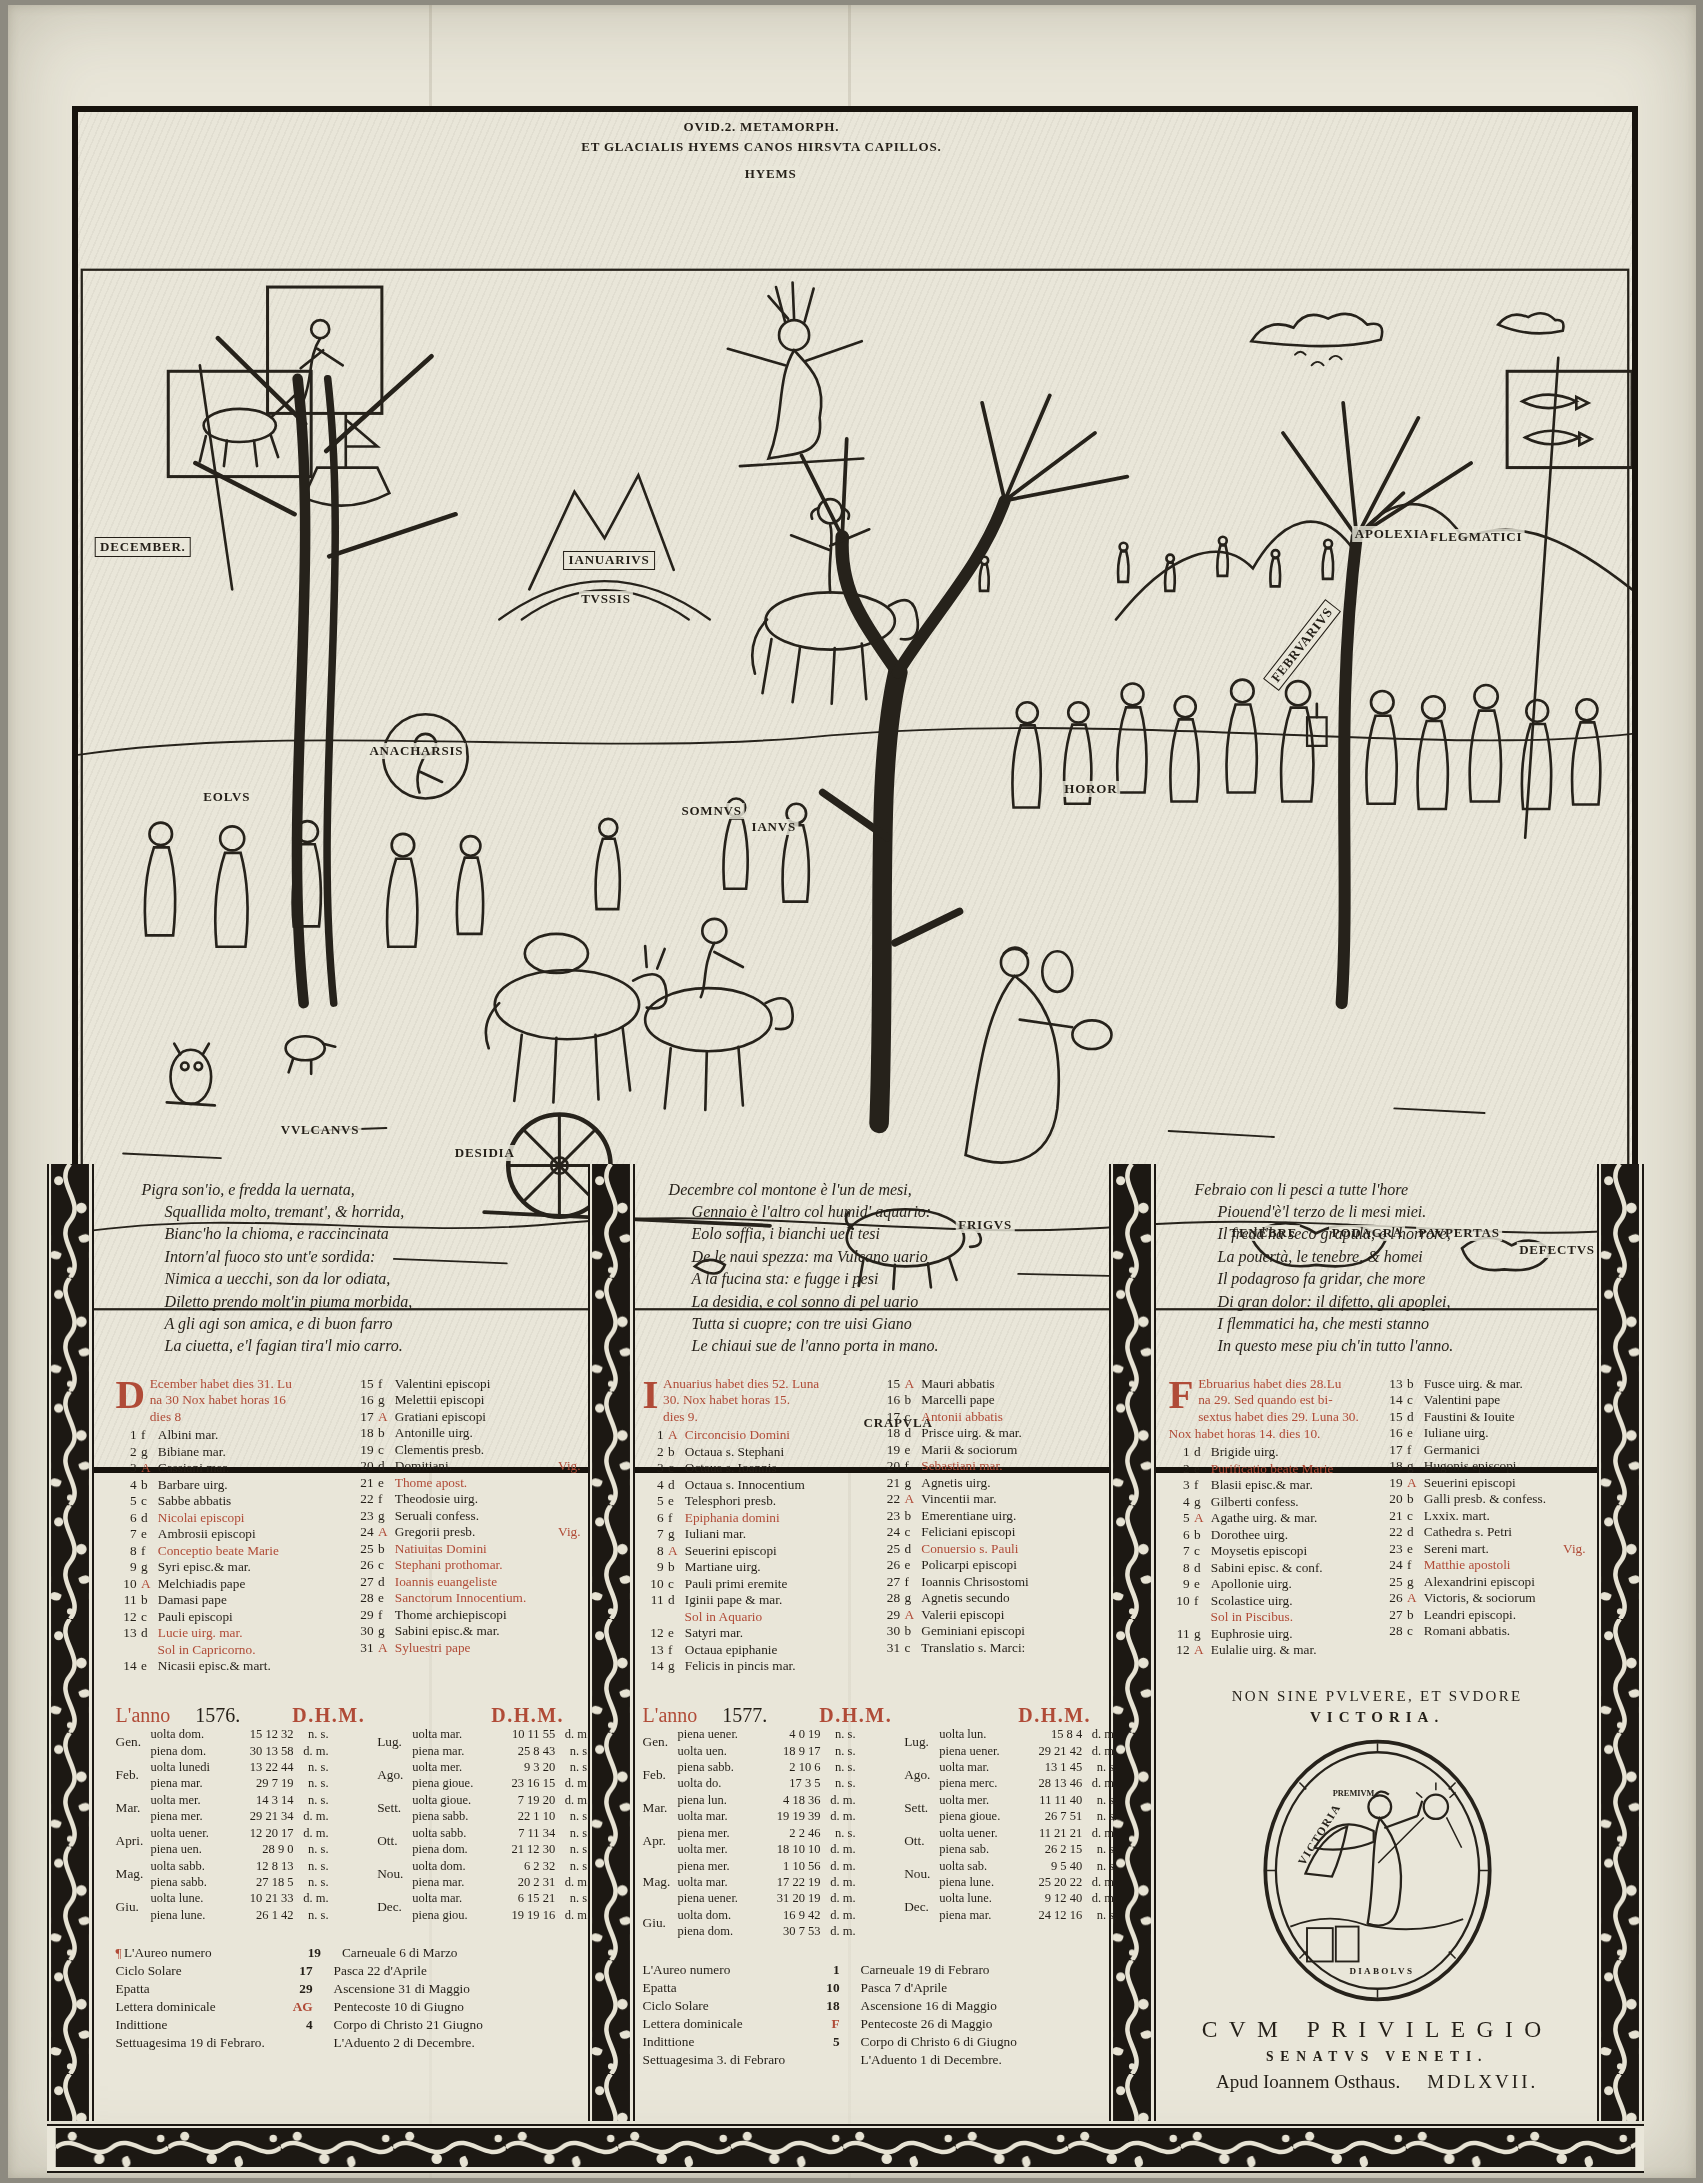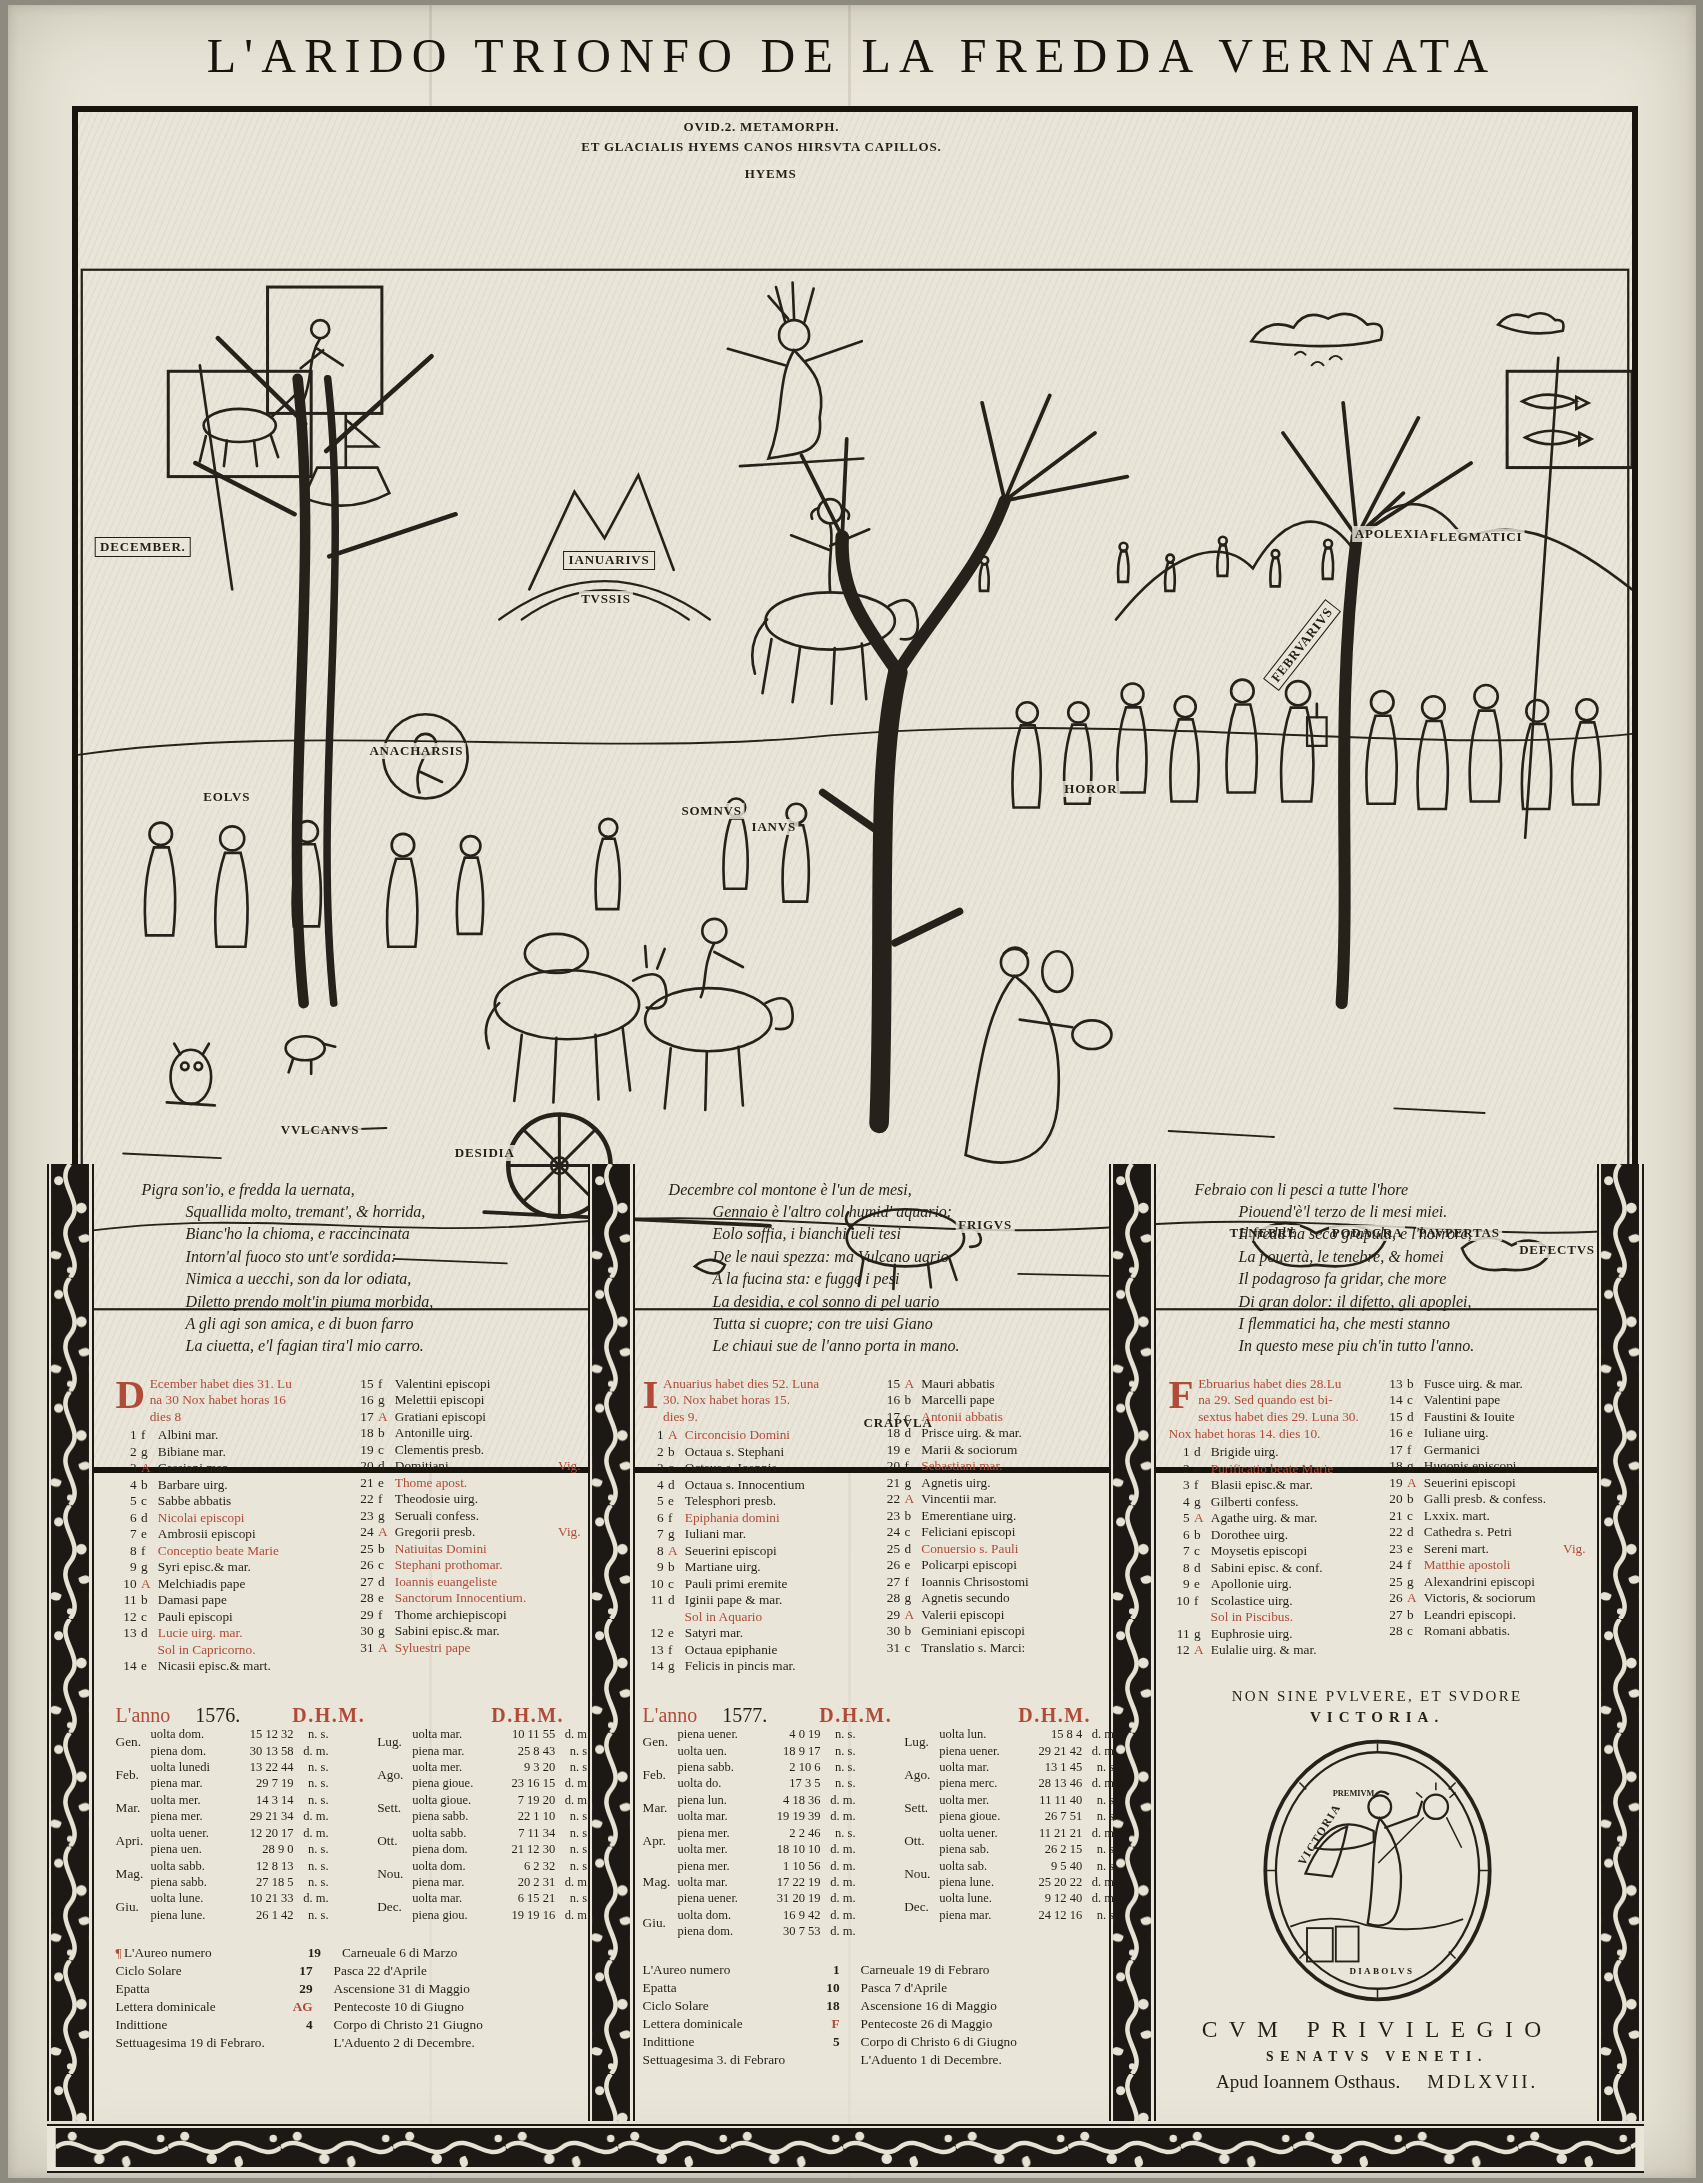--- a/index.html
+++ b/index.html
@@ -27,21 +27,21 @@
   .hstrip{position:absolute;left:39px;top:2119px;width:1597px;height:49px;border-top:2.3px solid #1c1813;border-bottom:2.3px solid #1c1813;
           background:#e9e6d9;padding:2.3px 0;box-sizing:border-box;}
   .hstrip svg{display:block;width:100%;height:39px;}
   .col{position:absolute;top:1171px;}
   #colwrap0{left:108px;width:465px;}
   #colwrap1{left:635px;width:464px;}
   #colwrap2{left:1161px;width:417px;}
   .red{color:#b04b37;}
   
   .poem{font-style:italic;font-size:16px;line-height:22.4px;margin:3px 0 0 26px;}
-  .poem-line.ind{margin-left:44px;}
+  .poem-line.ind{margin-left:23px;}
   
   .cal{display:flex;gap:9px;margin-top:18px;}
   .cal-half{flex:1 1 0;font-size:13.3px;line-height:16.5px;}
   .cal-head{margin-bottom:1.5px;}
   .cal-head-line{color:#b04b37;line-height:16.7px;}
   .cal-init{float:left;font-size:41px;line-height:32px;padding:2.3px 4.5px 0 0;font-weight:bold;color:#b04b37;}
   .cal-row{display:flex;white-space:nowrap;}
   .cal-n{flex:0 0 21px;text-align:right;padding-right:4.5px;}
   .cal-l{flex:0 0 16.7px;}
   .cal-t{flex:0 1 auto;}
@@ -100,21 +100,20 @@
       <path d="M96,37 q9,14 -4,16 q-9,-14 4,-16 z" fill="#e7e3d4"></path>
       <circle cx="140" cy="14" r="5" fill="#e7e3d4"></circle>
     </pattern>
   </defs>
 </svg>
 
 <div class="paper">
   <div class="crease" style="left:421px;"></div>
   <div class="crease" style="left:840px;"></div>
 
-  <h1 class="title">L'ARIDO TRIONFO DE LA FREDDA VERNATA</h1>
 
   <div class="illus">
     <svg class="scene" viewBox="0 0 2066 1392" fill="none" stroke="#26221b" stroke-width="3.5" stroke-linecap="round">
 
       <g>
         <path d="M1380,470 C1450,380 1520,358 1562,402 C1602,332 1652,320 1692,372 C1742,300 1802,300 1842,362 C1920,330 1990,370 2066,430"></path>
         <path d="M600,430 L660,300 L700,362 L745,278 L792,404"></path>
         <path d="M0,650 C300,606 700,655 1000,624 C1400,592 1800,652 2066,622" stroke-width="2.5"></path>
         <path d="M560,470 Q700,368 840,470 M590,470 Q700,392 812,470" stroke-width="3"></path>
       </g>

